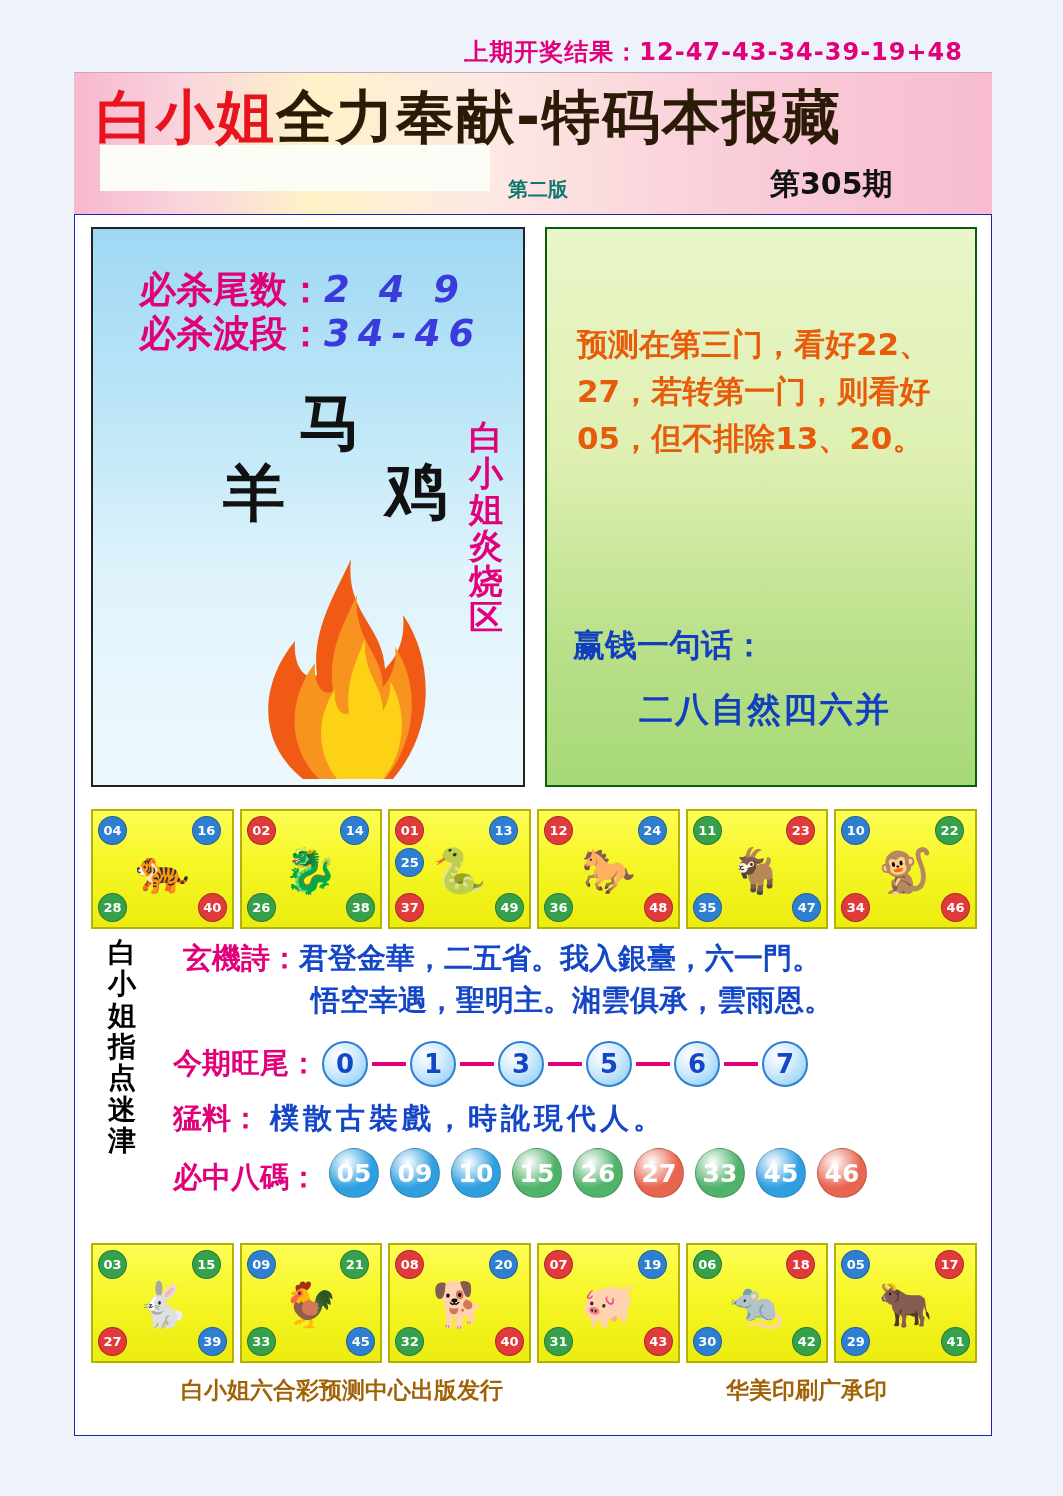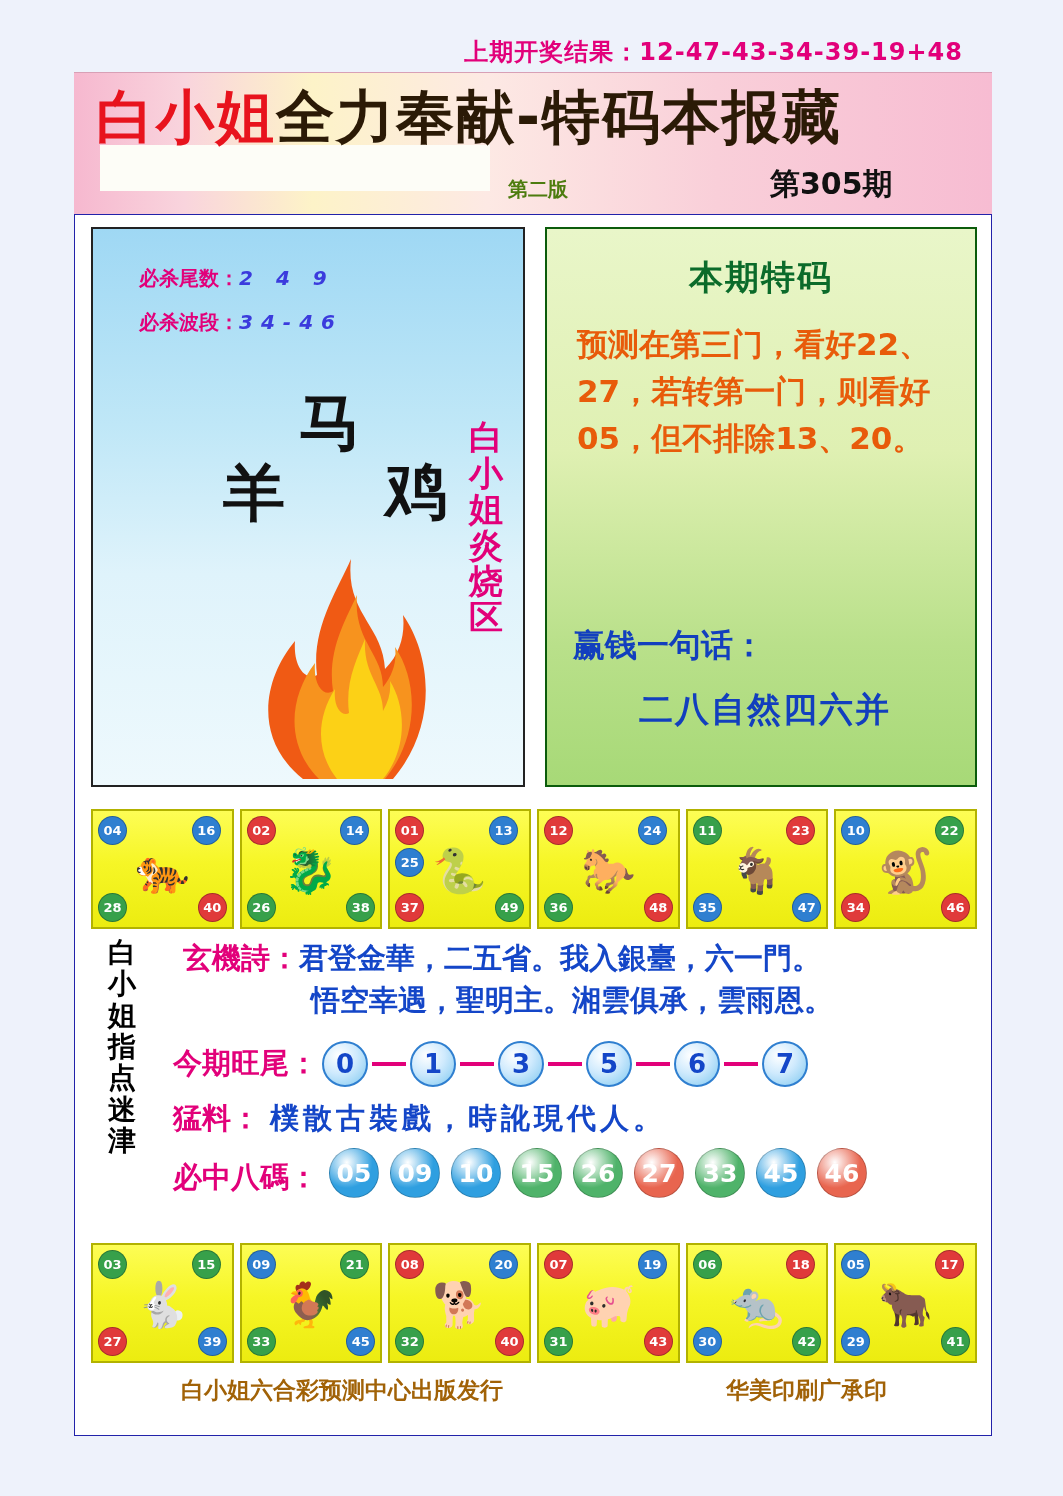--- a/index.html
+++ b/index.html
@@ -31,39 +31,39 @@
     background:#fdfdf7;
   }
   .mast-title{
     position:absolute;left:22px;top:6px;width:880px;height:80px;
     font-size:58px;font-weight:bold;color:#2b1a06;
     font-family:"DejaVu Sans","Liberation Sans",sans-serif;
     letter-spacing:2px;white-space:nowrap;
   }
   .mast-title .red{color:#e8131d;}
   .badge-ver{
-    position:absolute;left:508px;top:176px;font-size:20px;color:#4d7c0f;font-weight:bold;
+    position:absolute;left:508px;top:176px;font-size:20px;color:#0f766e;font-weight:bold;
   }
   .issue{
     position:absolute;left:770px;top:164px;font-size:30px;font-weight:bold;color:#111;
   }
 
   
   .card{
     position:absolute;left:74px;top:214px;width:918px;height:1222px;
     background:#fff;border:1px solid #2222aa;box-sizing:border-box;
   }
 
   
   .panelL{
     position:absolute;left:16px;top:12px;width:434px;height:560px;
     background:linear-gradient(180deg,#9fd8f4 0%,#bfe7f7 35%,#dff3fb 62%,#eef9fd 100%);
     border:2px solid #222;box-sizing:border-box;overflow:hidden;
   }
-  .kill1,.kill2{position:absolute;left:46px;font-size:20px;font-weight:bold;color:#e2007a;white-space:nowrap;}
+  .kill1,.kill2{position:absolute;left:46px;font-size:37px;font-weight:bold;color:#e2007a;white-space:nowrap;}
   .kill1{top:36px;}
   .kill2{top:80px;}
   .kill1 .nums,.kill2 .nums{color:#3b3bdd;font-style:italic;letter-spacing:8px;}
   .zodiac{position:absolute;font-size:62px;font-weight:bold;color:#111;}
   .z-ma{left:206px;top:152px;}
   .z-yang{left:130px;top:222px;}
   .z-ji{left:292px;top:220px;}
   .vert-label{
     position:absolute;right:14px;top:190px;width:46px;
     font-size:34px;font-weight:bold;color:#e2007a;line-height:1.06;
@@ -188,21 +188,20 @@
       <div class="vert-label">白小姐炎烧区</div>
 
       <svg class="flame" viewBox="0 0 220 250">
         <path d="M70 250 C20 210 30 150 62 112 C60 140 74 152 84 146 C78 100 104 62 118 30 C112 84 150 96 152 140 C168 124 172 104 170 86 C198 126 206 196 160 250 Z" fill="#f05a14"></path>
         <path d="M86 250 C52 216 56 168 82 134 C80 158 92 168 100 162 C94 122 112 92 124 66 C120 112 150 124 150 158 C160 146 164 132 162 118 C184 150 188 206 152 250 Z" fill="#f7931e"></path>
         <path d="M104 250 C82 222 84 188 102 160 C100 180 110 188 116 184 C112 152 124 130 132 110 C130 146 150 156 150 182 C156 172 158 162 157 152 C172 176 176 218 150 250 Z" fill="#fcd116"></path>
       </svg>
     </div>
 
     <div class="panelR">
-      <div class="r-title">本期特码</div>
       <div class="r-body">预测在第三门，看好22、27，若转第一门，则看好05，但不排除13、20。</div>
       <div class="r-sub">赢钱一句话：</div>
       <div class="r-sub2">二八自然四六并</div>
     </div>
 
     <div class="strip strip-top" id="strip-top">
         <div class="acell">
           <div class="ball b-tl" style="background: rgb(47, 127, 208);">04</div>
           <div class="ball b-tr" style="background: rgb(47, 127, 208);">16</div>
           <div class="ball b-bl" style="background: rgb(55, 160, 74);">28</div>

